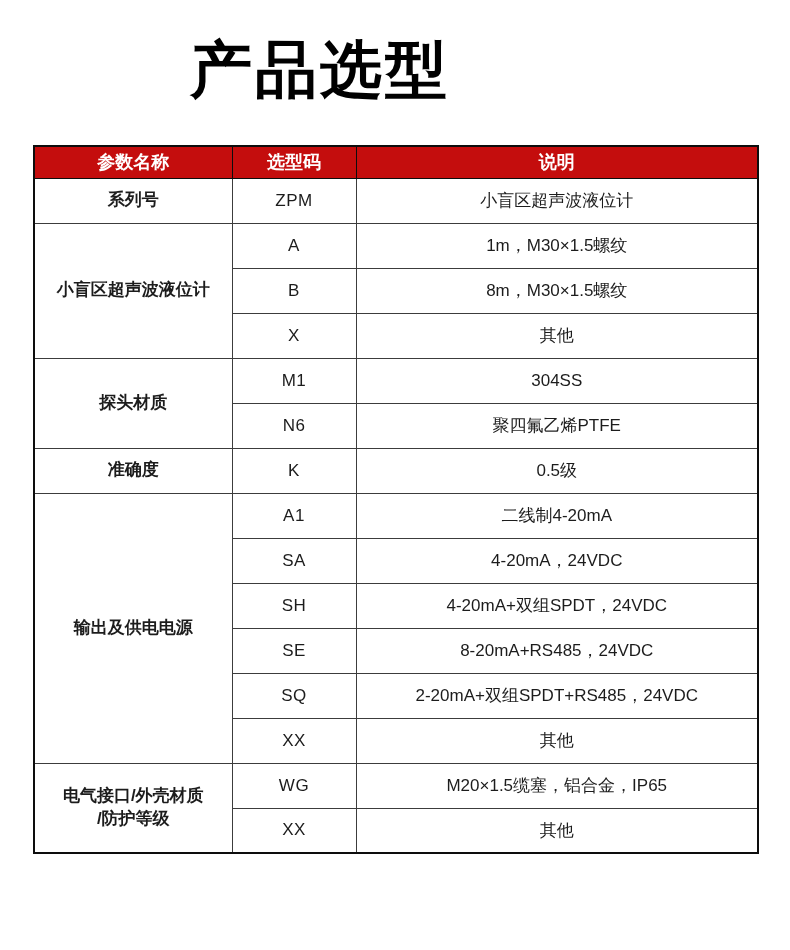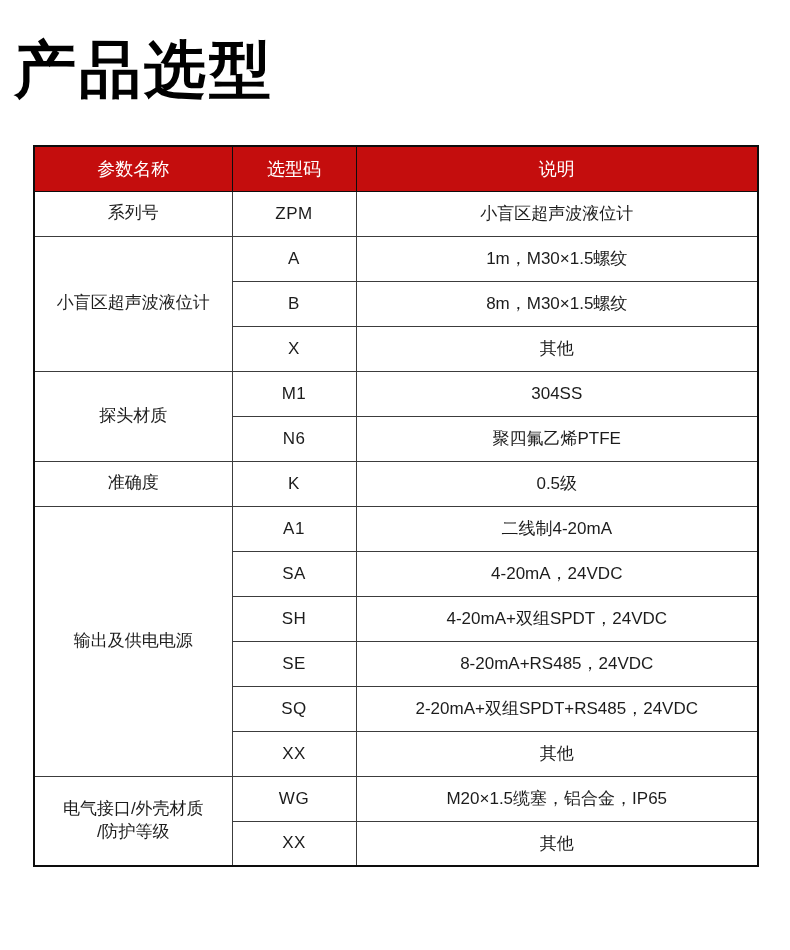--- a/index.html
+++ b/index.html
@@ -8,26 +8,26 @@
     position: relative;
     height: 950px;
     font-family: "Liberation Sans", "DejaVu Sans", sans-serif;
     overflow: hidden;
   }
   .page-title {
     position: absolute;
     top: 34px;
     left: 0;
     width: 640px;
+    text-align: center;
     font-size: 62px;
     font-weight: 900;
     letter-spacing: 3px;
     color: #000000;
     line-height: 1.15;
-    margin-left: 14px;
   }
   table.selection-table {
     position: absolute;
     top: 145px;
     left: 33px;
     width: 724px;
     border-collapse: collapse;
     table-layout: fixed;
     border: 2px solid var(--border-outer, #0d0d0d);
   }
@@ -37,33 +37,34 @@
   th, td {
     border: 1px solid var(--border-inner, #3c3c3c);
     text-align: center;
     vertical-align: middle;
     padding: 2px 8px;
   }
   thead th {
     background: var(--header-bg, #c40d0d);
     color: var(--header-text, #ffffff);
     font-size: 18px;
-    font-weight: normal;
-    height: 45px;
+    font-weight: bold;
+    height: 32px;
     border-color: var(--border-outer, #0d0d0d);
   }
   tbody td {
     height: 45px;
     font-size: 17px;
     color: var(--cell-text, #1c1c1c);
     background: #ffffff;
   }
   tbody td.param {
     white-space: pre-line;
     line-height: 1.35;
+    font-weight: bold;
   }
   tbody td.code { letter-spacing: 0.5px; }
 </style>
 </head>
 <body>
 
 <h1 class="page-title">产品选型</h1>
 
 <table class="selection-table">
   <colgroup>

